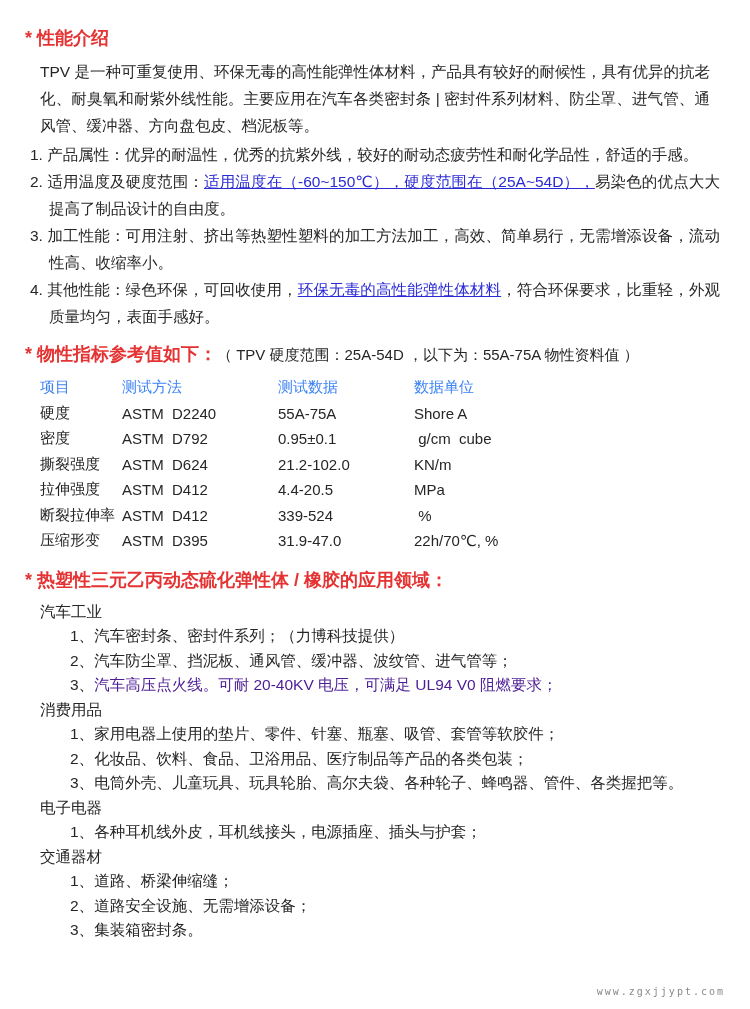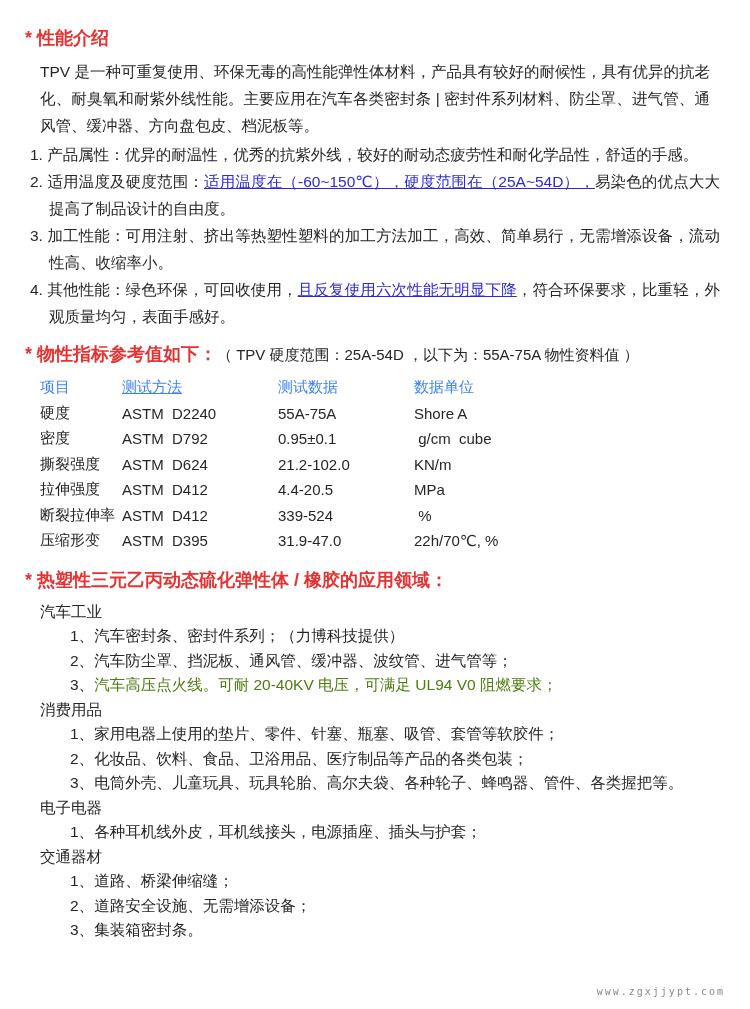--- a/index.html
+++ b/index.html
@@ -33,31 +33,31 @@
 
   table.props{
     margin:8px 0 0 15px;border-collapse:collapse;
   }
   table.props td,table.props th{
     font-size:15px;font-weight:normal;text-align:left;
     height:25.5px;padding:0;vertical-align:middle;white-space:pre;
   }
   table.props th{color:#3b82f6;}
   .col-item{width:82px;}
-  .col-method{width:156px;text-decoration:underline;}
+  .col-method{width:156px;}
   .col-data{width:136px;}
   .col-unit{width:180px;}
 
   .apps-heading{margin-top:14px;}
   .apps{margin:6px 0 0 15px;}
   .app-group-title{font-size:15.5px;line-height:24.5px;}
   .app-item{
     font-size:15.5px;line-height:24.5px;margin-left:30px;
   }
-  .app-item .blue{color:#4d7c0f;}
+  .app-item .blue{color:#4c1d95;}
 
   .watermark{
     position:absolute;right:25px;bottom:12px;
     font-family:"DejaVu Sans Mono","Liberation Mono",monospace;
     font-size:10px;letter-spacing:2px;color:#8a8a8a;
   }
 </style>
 </head>
 <body>
 
@@ -71,21 +71,21 @@
     <div class="num-item">
       <span>1. </span><span>产品属性：优异的耐温性，优秀的抗紫外线，较好的耐动态疲劳性和耐化学品性，舒适的手感。</span><span class="blue-underline"></span><span></span>
     </div>
     <div class="num-item">
       <span>2. </span><span>适用温度及硬度范围：</span><span class="blue-underline">适用温度在（-60~150℃），硬度范围在（25A~54D），</span><span>易染色的优点大大提高了制品设计的自由度。</span>
     </div>
     <div class="num-item">
       <span>3. </span><span>加工性能：可用注射、挤出等热塑性塑料的加工方法加工，高效、简单易行，无需增添设备，流动性高、收缩率小。</span><span class="blue-underline"></span><span></span>
     </div>
     <div class="num-item">
-      <span>4. </span><span>其他性能：绿色环保，可回收使用，</span><span class="blue-underline">且反复使用六次性能无明显下降</span><span>，符合环保要求，比重轻，外观质量均匀，表面手感好。</span>
+      <span>4. </span><span>其他性能：绿色环保，可回收使用，</span><span class="blue-underline">环保无毒的高性能弹性体材料</span><span>，符合环保要求，比重轻，外观质量均匀，表面手感好。</span>
     </div>
   </div>
 
   <div class="heading-row">
     <span class="red-heading-inline">* 物性指标参考值如下：</span><span class="heading-note">（ TPV 硬度范围：25A-54D ，以下为：55A-75A 物性资料值 ）</span>
   </div>
 
   <table class="props">
     <thead>
       <tr>

